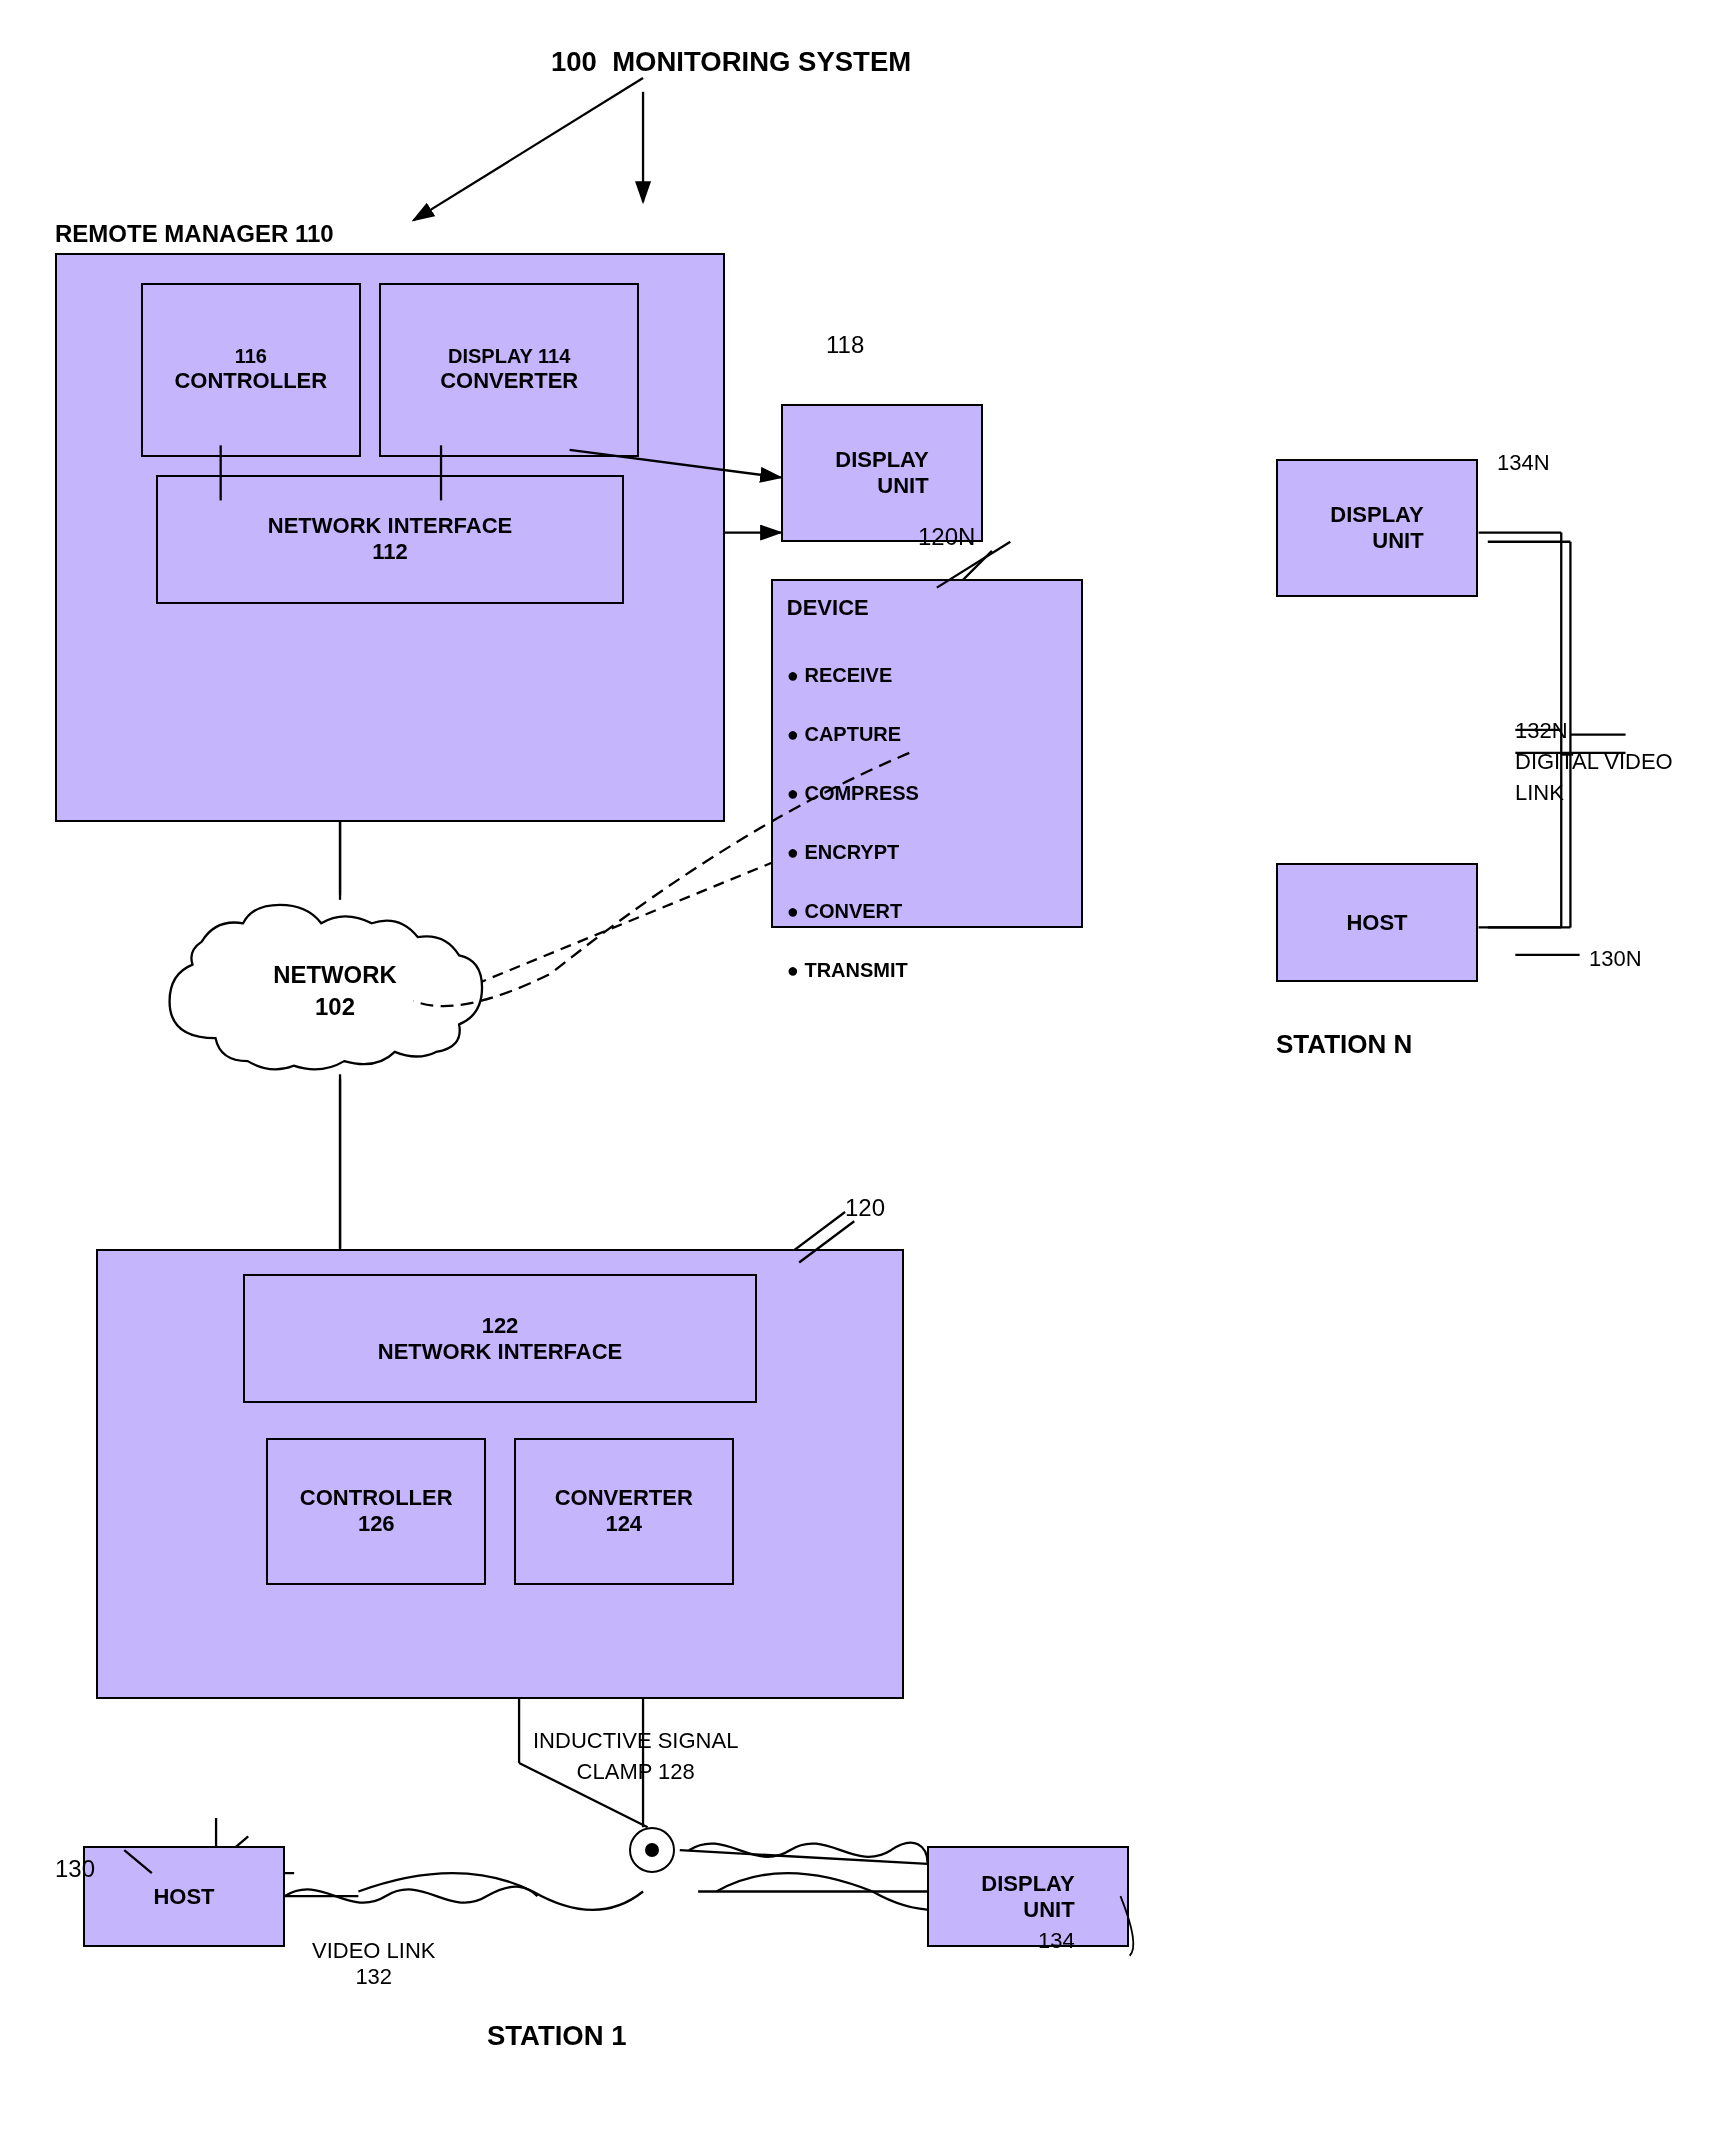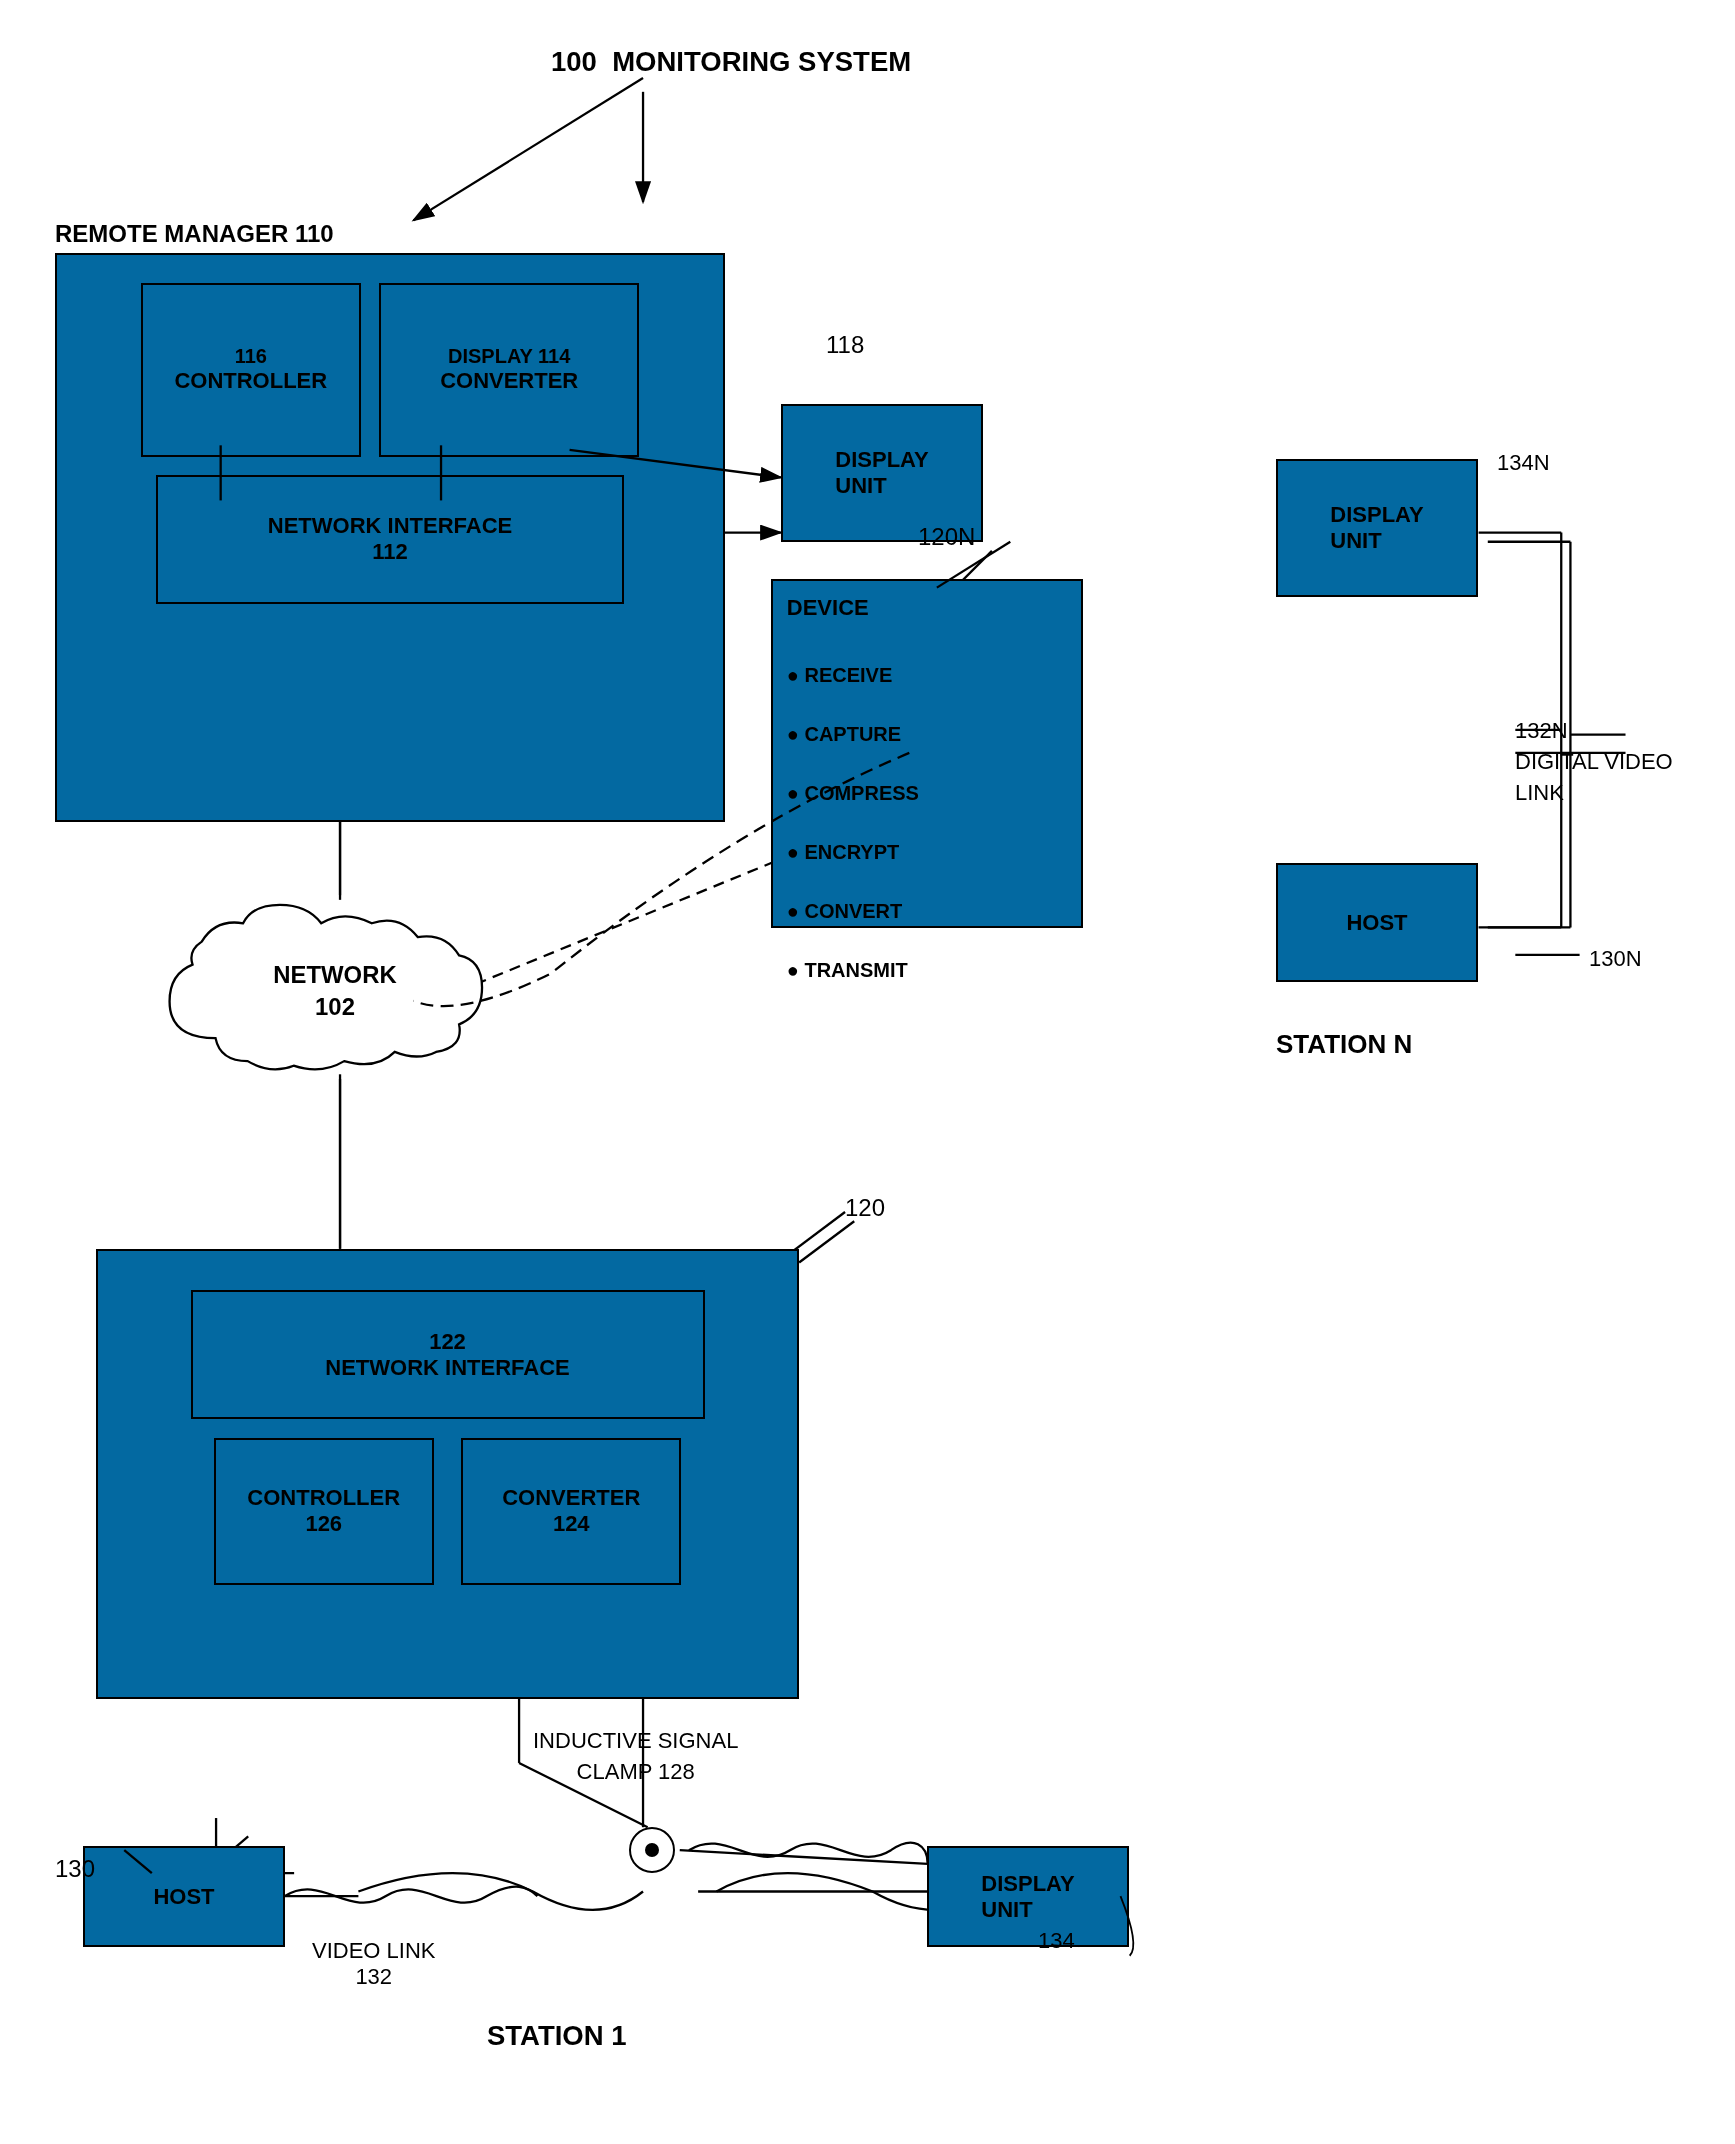--- a/index.html
+++ b/index.html
@@ -18,26 +18,26 @@
     }
     .label {
       position: absolute;
       font-size: 24px;
       font-weight: normal;
       text-align: center;
     }
     .box {
       position: absolute;
       border: 2.8px solid #000;
-      background: #0369a1;
+      background: #c4b5fd;
       display: flex;
       flex-direction: column;
       align-items: center;
       justify-content: center;
-      text-align: left;
+      text-align: right;
       font-size: 22px;
       font-weight: bold;
       padding: 7.3px;
     }
     
     svg.arrows {
       position: absolute;
       top: 0; left: 0;
       width: 1736px;
       height: 2144px;
@@ -180,21 +180,21 @@
   <div class="label" style="left: 1515px; top: 716px; font-size: 22px; text-align: left; line-height: 1.4;">
     <span>132N</span><br>
     <span>DIGITAL VIDEO</span><br>
     <span>LINK</span>
   </div>
 
   <div class="label" style="left: 1276px; top: 1029px; font-size: 26px; font-weight: bold;">
     <span>STATION N</span>
   </div>
 
-  <div class="box" style="left: 96px; top: 1249px; width: 703px; height: 450px; font-weight: normal; justify-content: flex-start; align-items: center; padding: 30px;">
+  <div class="box" style="left: 96px; top: 1249px; width: 808px; height: 450px; font-weight: normal; justify-content: flex-start; align-items: center; padding: 14px; gap: 16px;">
 
     <div class="box" style="position: relative; width: 514px; height: 129px; margin-top: 9.2px; font-size: 22px;">
       <span>122</span>
       <span>NETWORK INTERFACE</span>
     </div>
 
     <div style="display: flex; flex-direction: row; gap: 27.5px; margin-top: 18.4px;">
       <div class="box" style="position: relative; width: 220px; height: 147px; font-size: 22px;">
         <span>CONTROLLER</span>
         <span>126</span>

